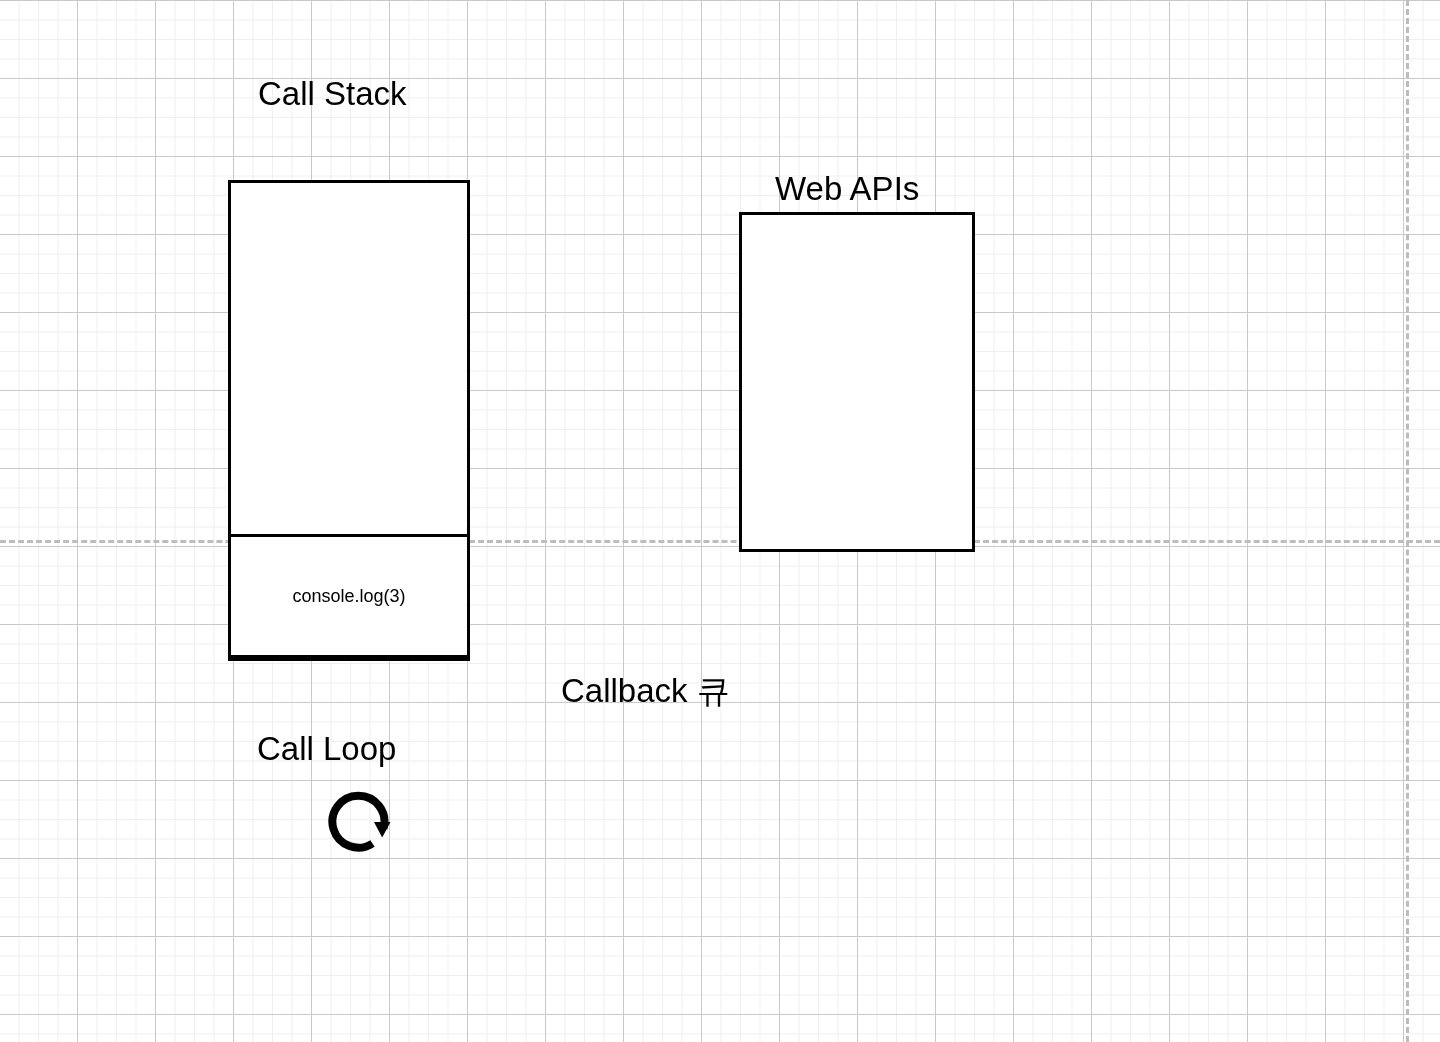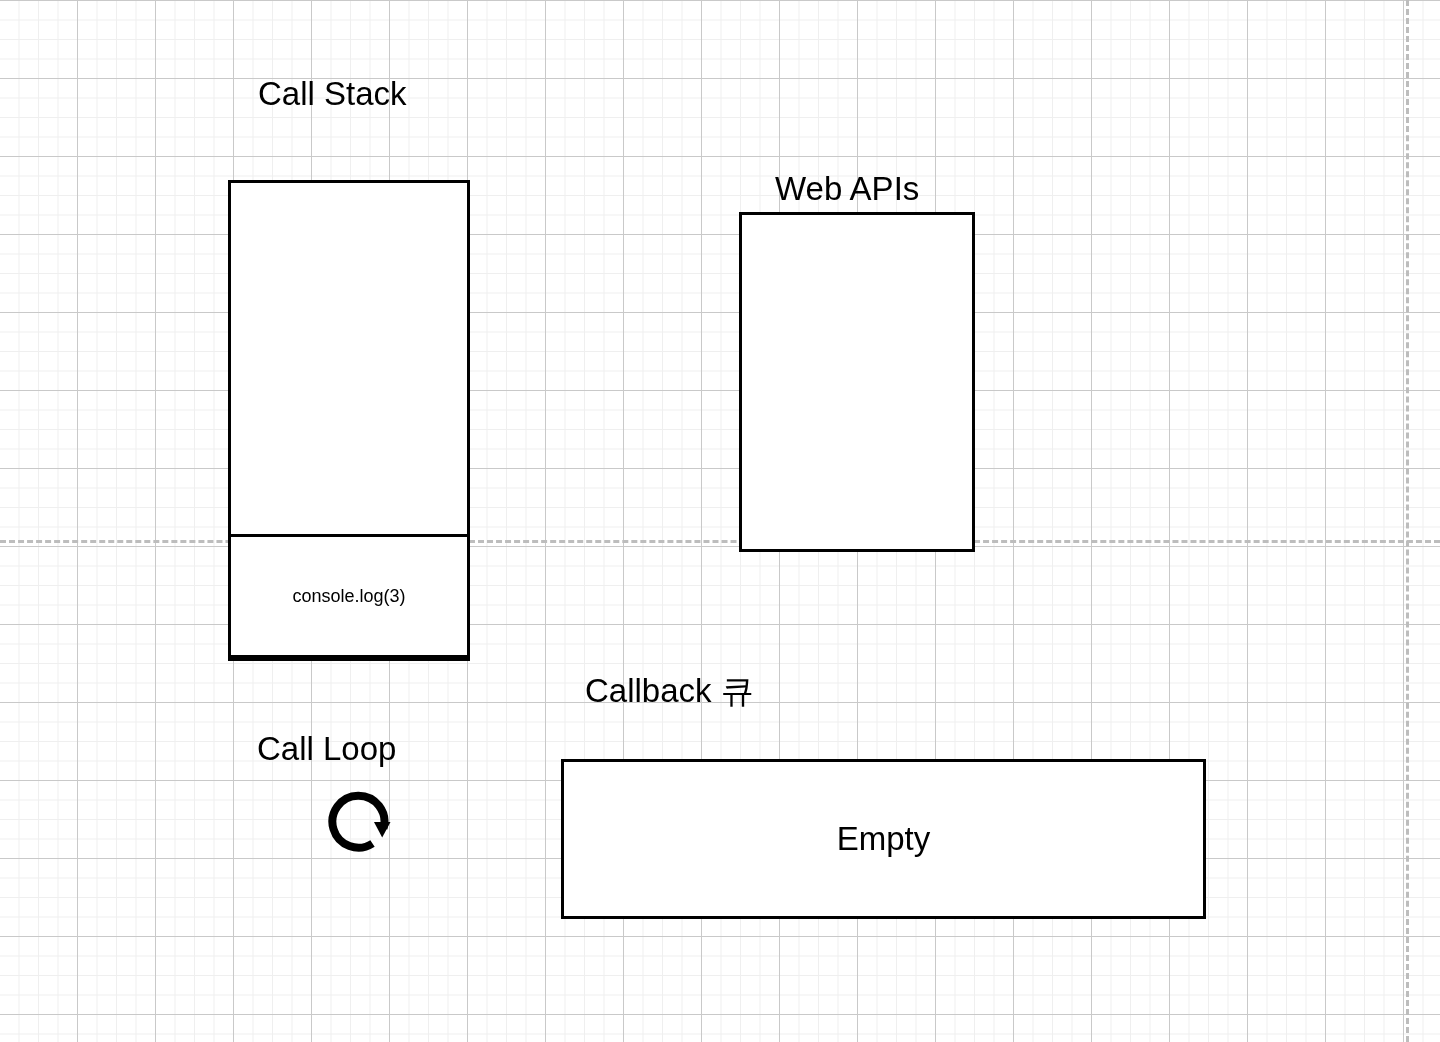--- a/index.html
+++ b/index.html
@@ -153,25 +153,22 @@
     <div class="stack-frame filler"></div>
     <div class="stack-frame" id="frame-console-log">
       <span>console.log(3)</span>
     </div>
   </div>
 
   <div class="section-label" style="left:775px; top:172px;">Web APIs</div>
 
   <div class="box" id="web-apis-box"></div>
 
-  <div class="section-label" style="left:585px; top:674px;">Callback 큐</div>
+  <div class="section-label" style="left:561px; top:674px;">Callback 큐</div>
 
-  <div class="box" id="callback-queue-box">
-    <span id="callback-queue-status">Empty</span>
-  </div>
 
   <div class="section-label" style="left:257px; top:732px;">Call Loop</div>
 
   <div id="event-loop-icon">
     <svg width="72" height="72" viewBox="0 0 72 72" aria-hidden="true">
       <path d="M 46.5 57.5
                A 26 26 0 1 1 57.5 42.5" fill="none" stroke="#000000" stroke-width="8" stroke-linecap="butt"></path>
       <path d="M 48 36 L 64.5 36 L 56.2 51.5 Z" fill="#000000"></path>
     </svg>
   </div>

